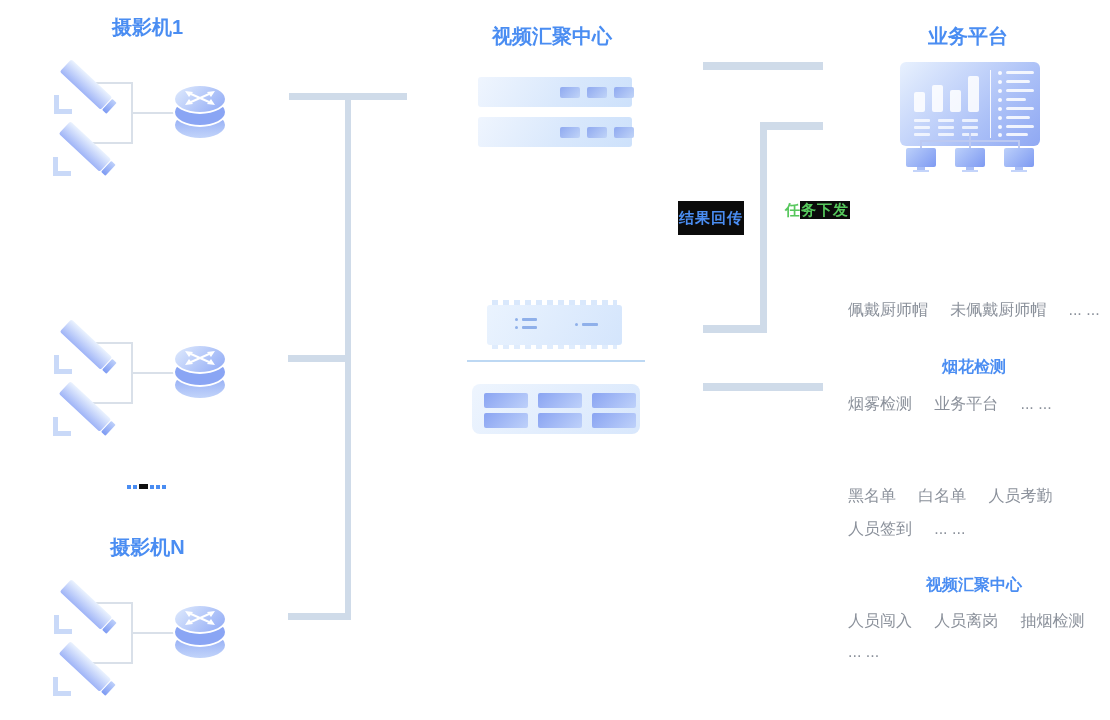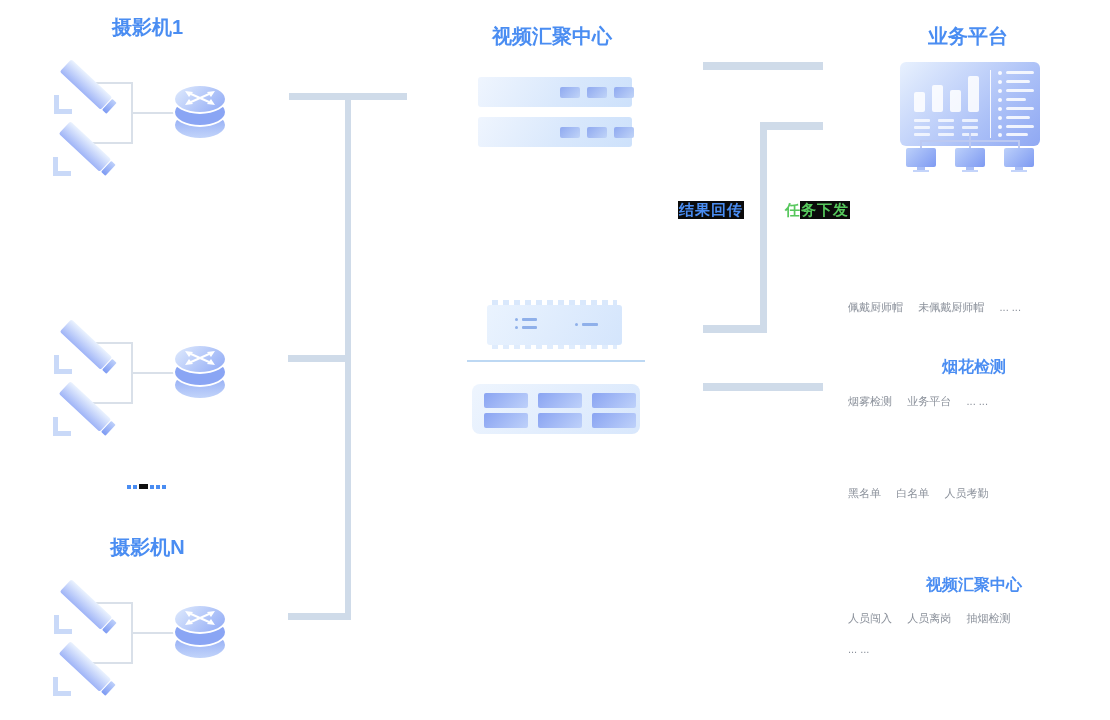--- a/index.html
+++ b/index.html
@@ -2,21 +2,21 @@
 <html><head>
 <meta charset="utf-8">
 <style>
   html,body{margin:0;padding:0;background:#fff;}
   .stage{position:relative;width:1110px;height:720px;background:#fff;overflow:hidden;
          font-family:"Liberation Sans","DejaVu Sans",sans-serif;}
 
   
   .node-title{position:absolute;color:#4a8df2;font-size:20px;font-weight:bold;text-align:center;white-space:nowrap;}
   .sec-title{position:absolute;left:845px;width:258px;text-align:center;color:#4a8df2;font-size:16px;font-weight:bold;white-space:nowrap;}
-  .sec-line{position:absolute;left:848px;width:262px;color:#8b919b;font-size:11px;white-space:pre;}
+  .sec-line{position:absolute;left:848px;width:262px;color:#8b919b;font-size:16px;white-space:pre;}
 
   
   .bar{position:absolute;background:#cfdbe9;}
   .thinline{position:absolute;background:#d9e0e9;}
 
   
   .cam-group{position:absolute;left:40px;width:260px;height:195px;}
   .grp-title{position:absolute;left:0;top:0;width:215px;text-align:center;color:#4a8df2;font-size:20px;font-weight:bold;}
   .cam{position:absolute;width:62px;height:60px;}
   .cam-body{position:absolute;left:4px;top:20px;width:56px;height:17px;transform:rotate(43deg);
@@ -66,21 +66,21 @@
   .db-dot{position:absolute;width:4px;height:4px;border-radius:50%;background:rgba(255,255,255,0.9);}
   .db-line{position:absolute;height:3px;border-radius:1.5px;background:rgba(255,255,255,0.85);}
   .mon{position:absolute;width:30px;height:19px;border-radius:2px;
       background:linear-gradient(135deg,#bcd0fa,#7e9af2);}
   .mon-base1{position:absolute;width:8px;height:3px;background:#a9bef6;}
   .mon-base2{position:absolute;width:16px;height:2px;background:#c4d4fa;}
   .wire{position:absolute;background:#bcc9f2;}
 
   
   .flow{position:absolute;top:201px;font-size:15px;font-weight:bold;letter-spacing:1px;line-height:18px;white-space:nowrap;}
-  .flow-blue{left:678px;color:#4a8df2;background:#0b0b0b;padding:0 1px;}
+  .flow-blue{left:678px;color:#4a8df2;background:#0b0b0b;padding:8px 1px;}
   .flow-green{left:784px;color:#56c75c;background:linear-gradient(90deg,rgba(0,0,0,0) 0 16px,#0b0b0b 16px);padding:0 1px;}
 </style>
 </head>
 <body>
 
 <div class="stage">
 
   <div class="cam-group" style="top:14px">
     <div class="grp-title">摄影机1</div>
     <div class="thinline" style="left:50px;top:68px;width:43px;height:2px"></div>
@@ -275,18 +275,19 @@
   <div class="mon" style="left:1004px;top:148px"></div>
   <div class="mon-base1" style="left:1015px;top:167px"></div>
     <div class="mon-base2" style="left:1011px;top:170px"></div>
 
   <div class="sec-line" style="top:300px">佩戴厨师帽     未佩戴厨师帽     ... ...</div>
 
   <div class="sec-title" style="top:357px">烟花检测</div>
   <div class="sec-line" style="top:394px">烟雾检测     业务平台     ... ...</div>
 
   <div class="sec-line" style="top:486px">黑名单     白名单     人员考勤</div>
+  <div class="sec-line" style="top:519px">人员签到     ... ...</div>
 
   <div class="sec-title" style="top:575px">视频汇聚中心</div>
   <div class="sec-line" style="top:611px">人员闯入     人员离岗     抽烟检测</div>
   <div class="sec-line" style="top:643px">... ...</div>
 
 </div>
 
 </body></html>

